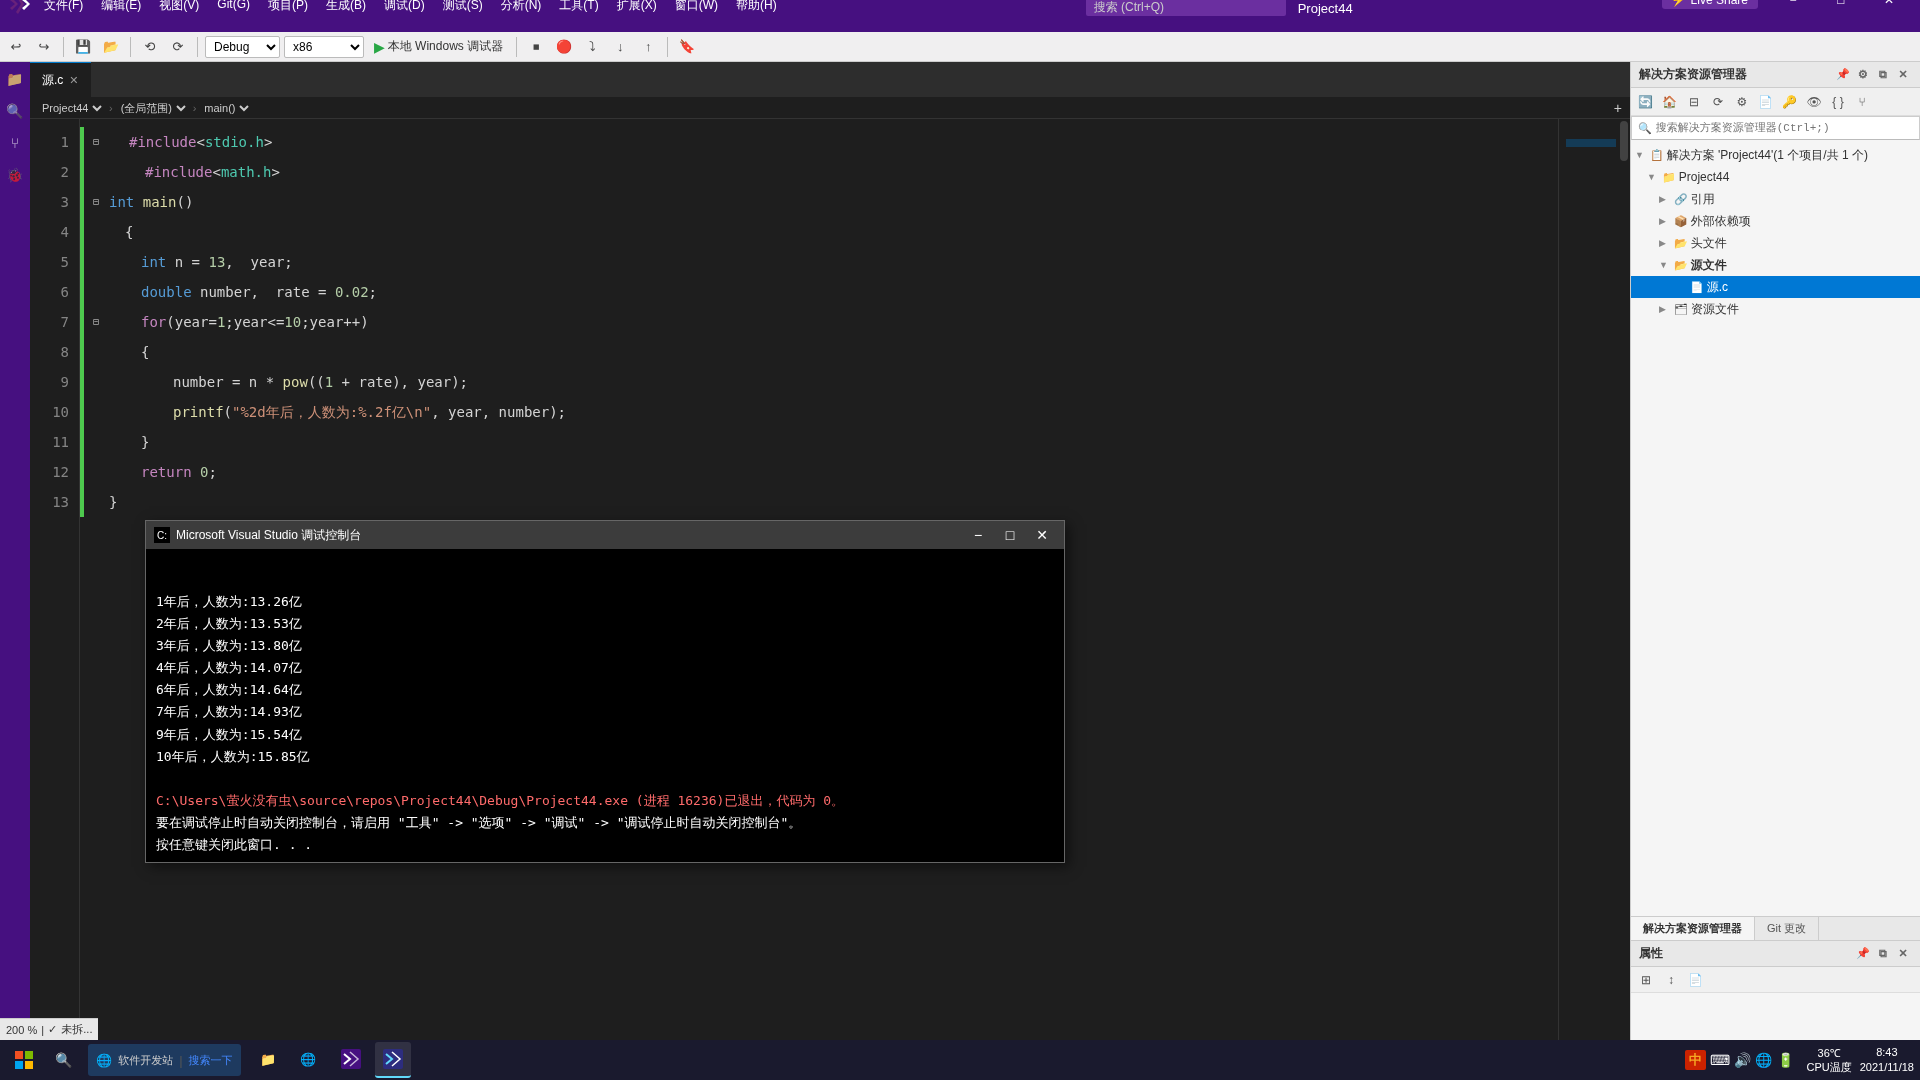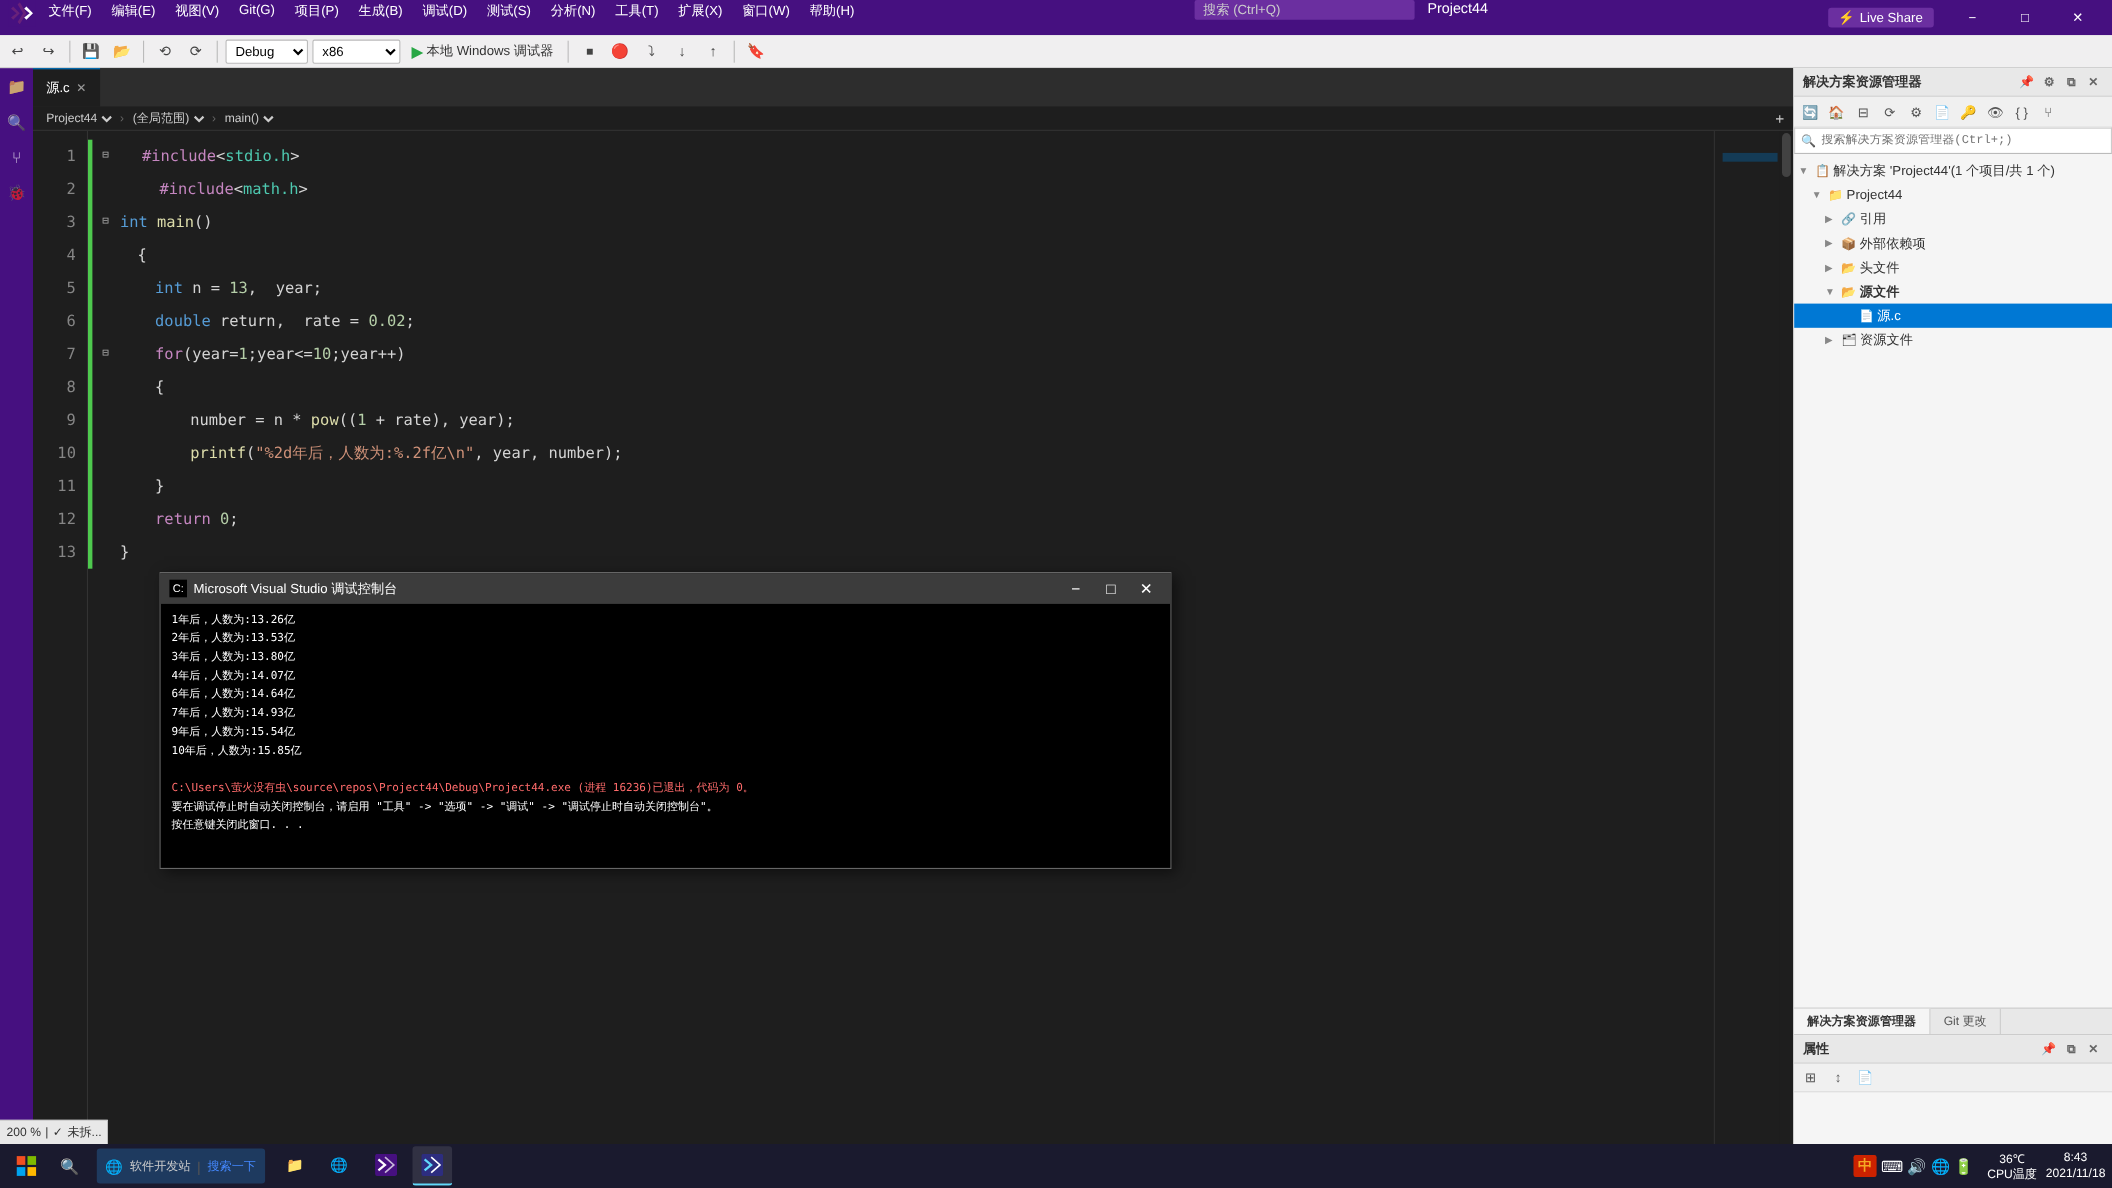--- a/index.html
+++ b/index.html
@@ -3,23 +3,23 @@
   <meta charset="utf-8">
   <style>
     * { margin: 0; padding: 0; box-sizing: border-box; }
     body { font-family: 'Segoe UI', sans-serif; background: #d6d6d6; width: 1920px; height: 1080px; overflow: hidden; font-size: 13px; }
 
     
     #titlebar {
       height: 32px;
       background: #461080;
       display: flex;
-      align-items: flex-start;
+      align-items: flex-end;
       color: white;
-      padding: 0 8px;
+      padding: 16px 8px;
       user-select: none;
     }
     #titlebar .menu-items {
       display: flex;
       gap: 2px;
       font-size: 12px;
     }
     #titlebar .menu-item {
       padding: 2px 8px;
       cursor: pointer;
@@ -472,24 +472,25 @@
       width: 28px; height: 22px;
       display: flex; align-items: center; justify-content: center;
       cursor: pointer;
       color: white;
       font-size: 14px;
       border-radius: 2px;
     }
     #debug-console-body {
       padding: 6px 10px;
       font-family: 'Consolas', monospace;
-      font-size: 10px;
+      font-size: 13px;
       color: #fff;
       line-height: 1.7;
       min-height: 240px;
+      margin-top: 36px;
     }
     .console-line { display: block; white-space: pre; }
     .console-red { color: #ff6b6b; }
 
     
     #taskbar {
       position: fixed;
       bottom: 0;
       left: 0;
       width: 1920px;
@@ -690,21 +691,21 @@
 
         <div class="code-line">
           <span class="fold-icon" style="visibility:hidden;">⊟</span><span style="padding-left:16px; color:#d4d4d4;">{</span>
         </div>
 
         <div class="code-line">
           <span class="fold-icon" style="visibility:hidden;">⊟</span><span style="padding-left:32px;"></span><span class="kw-blue">int</span><span style="color:#d4d4d4;"> n </span><span style="color:#d4d4d4;">=</span><span style="color:#d4d4d4;"> </span><span class="kw-number">13</span><span style="color:#d4d4d4;">,  year;</span>
         </div>
 
         <div class="code-line">
-          <span class="fold-icon" style="visibility:hidden;">⊟</span><span style="padding-left:32px;"></span><span class="kw-blue">double</span><span style="color:#d4d4d4;"> return,  rate </span><span style="color:#d4d4d4;">=</span><span style="color:#d4d4d4;"> </span><span class="kw-number">0.02</span><span style="color:#d4d4d4;">;</span>
+          <span class="fold-icon" style="visibility:hidden;">⊟</span><span style="padding-left:32px;"></span><span class="kw-blue">double</span><span style="color:#d4d4d4;"> number,  rate </span><span style="color:#d4d4d4;">=</span><span style="color:#d4d4d4;"> </span><span class="kw-number">0.02</span><span style="color:#d4d4d4;">;</span>
         </div>
 
         <div class="code-line">
           <span class="fold-icon">⊟</span><span style="padding-left:32px;"></span><span class="kw-purple">for</span><span style="color:#d4d4d4;">(year=</span><span class="kw-number">1</span><span style="color:#d4d4d4;">;year&lt;=</span><span class="kw-number">10</span><span style="color:#d4d4d4;">;year++)</span>
         </div>
 
         <div class="code-line">
           <span class="fold-icon" style="visibility:hidden;">⊟</span><span style="padding-left:32px; color:#d4d4d4;">{</span>
         </div>
 

